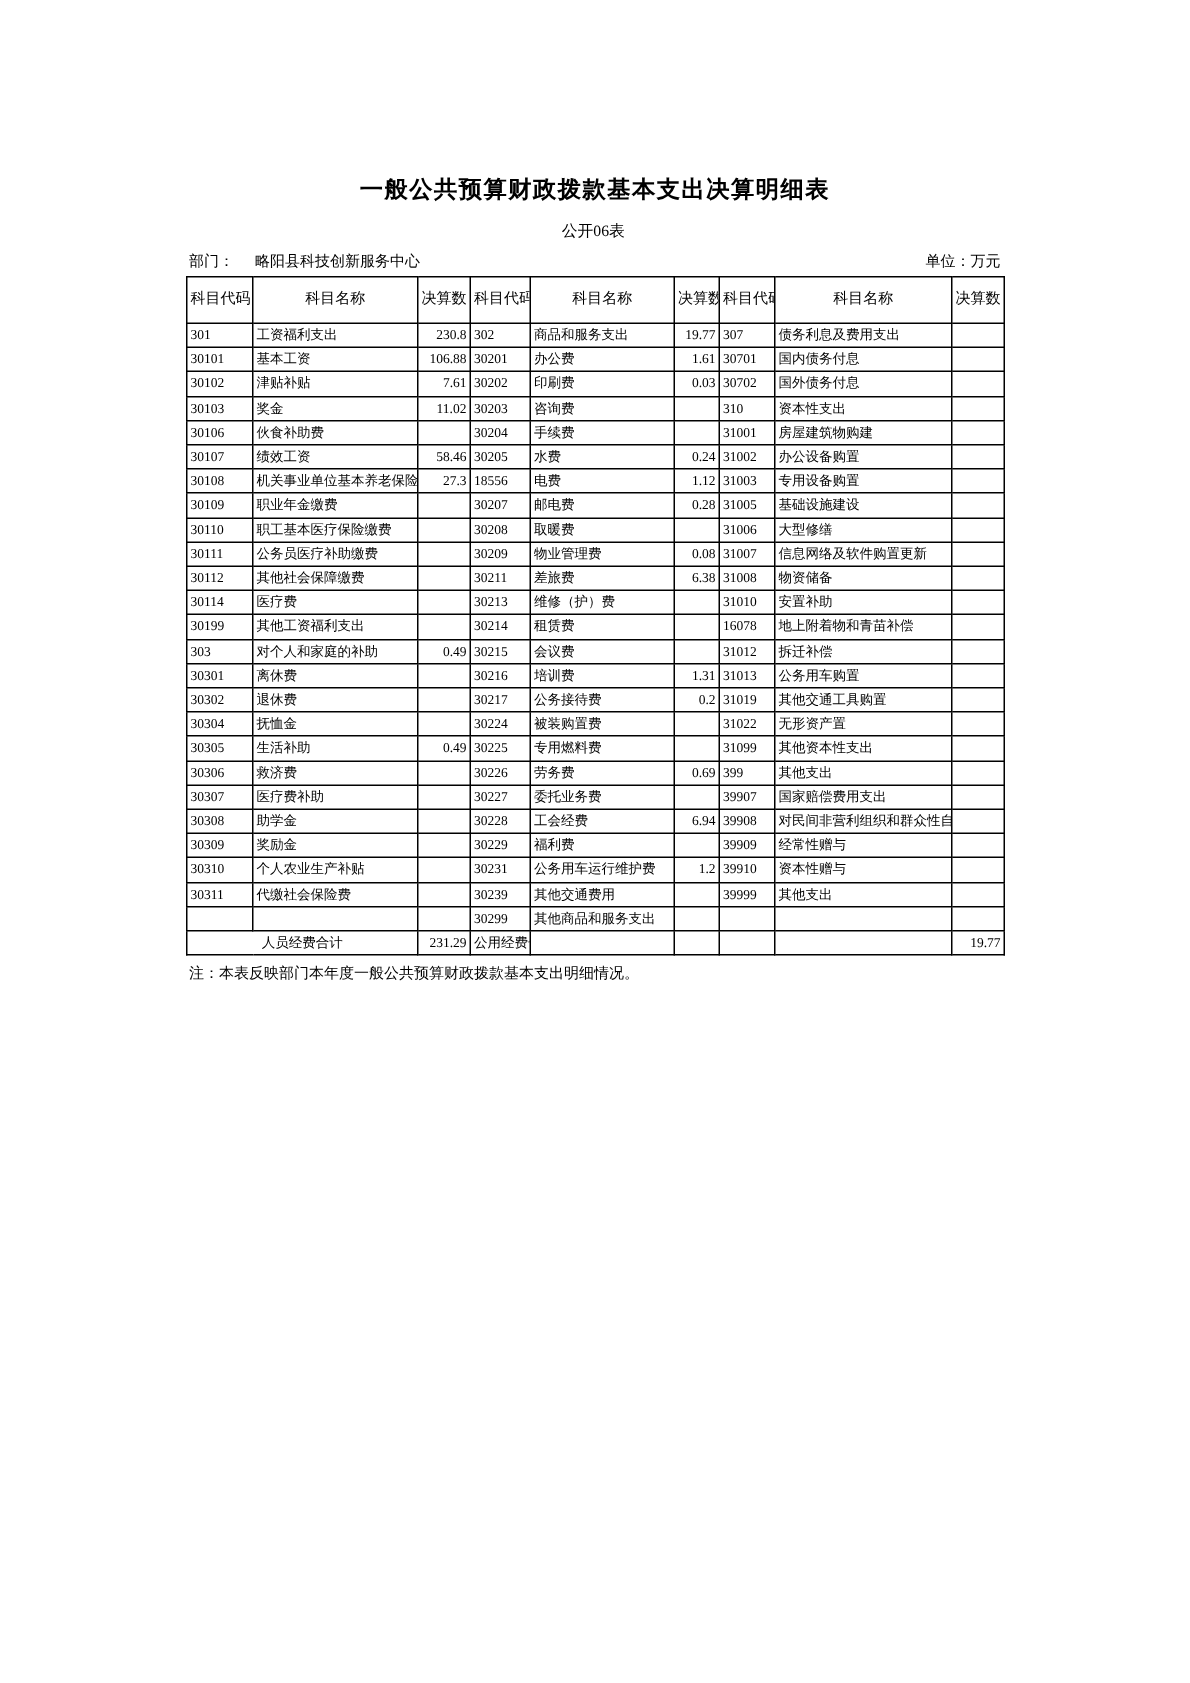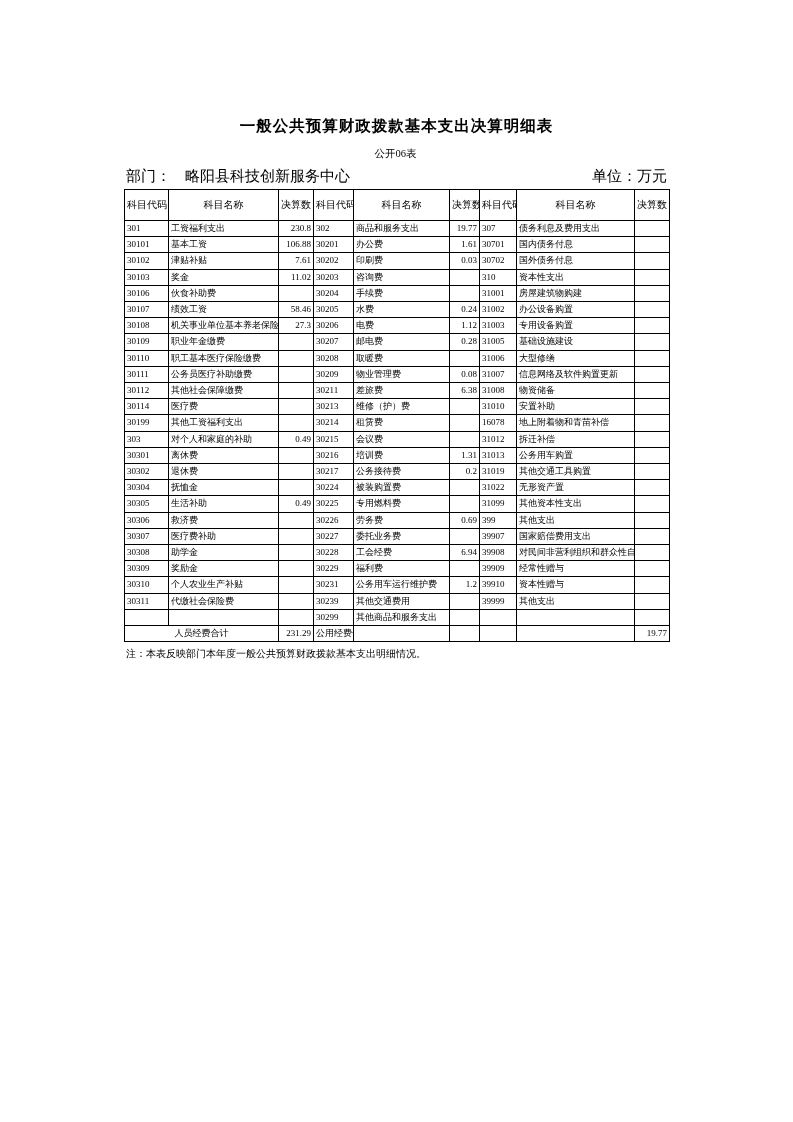--- a/index.html
+++ b/index.html
@@ -38,21 +38,21 @@
   }
   .pub-code {
     text-align: center;
     font-size: 10.5px;
     padding: 4px 2px 6px 0;
   }
   .meta-row {
     display: flex;
     justify-content: space-between;
     align-items: flex-end;
-    font-size: 15px;
+    font-size: 10px;
     padding: 0 2px 3px 2px;
   }
   .meta-left {
     white-space: nowrap;
   }
   .meta-left .dept-label { margin-right: 2px; }
   .meta-left .dept-value {
     display: inline-block;
     min-width: 150px;
     padding-left: 12px;
@@ -206,21 +206,21 @@
             <td class="c-name">水费</td>
             <td class="c-num">0.24</td>
             <td class="c-code">31002</td>
             <td class="c-name">办公设备购置</td>
             <td class="c-num"></td>
           </tr>
           <tr>
             <td class="c-code">30108</td>
             <td class="c-name">机关事业单位基本养老保险缴费</td>
             <td class="c-num">27.3</td>
-            <td class="c-code">30206</td>
+            <td class="c-code">18556</td>
             <td class="c-name">电费</td>
             <td class="c-num">1.12</td>
             <td class="c-code">31003</td>
             <td class="c-name">专用设备购置</td>
             <td class="c-num"></td>
           </tr>
           <tr>
             <td class="c-code">30109</td>
             <td class="c-name">职业年金缴费</td>
             <td class="c-num"></td>

